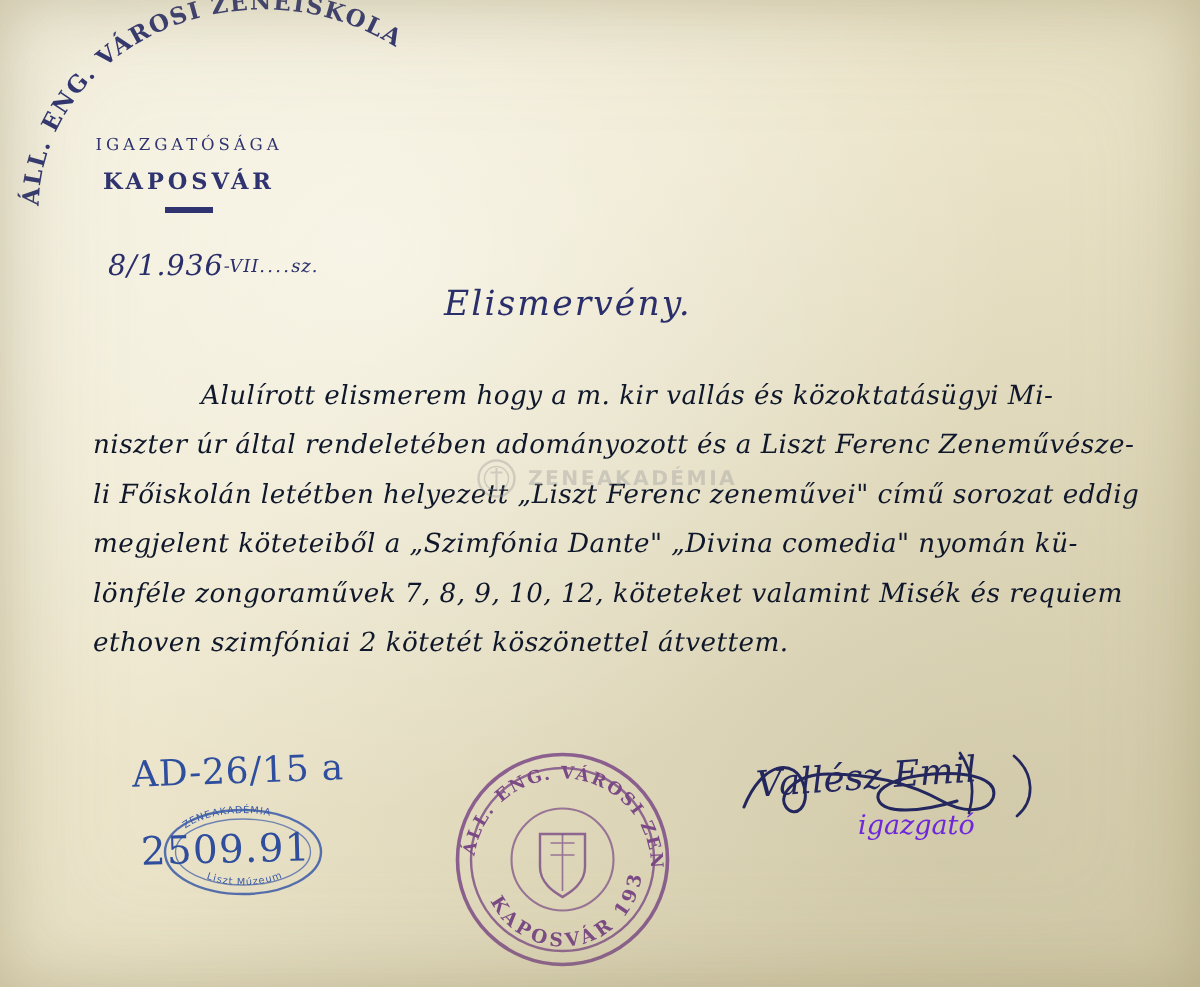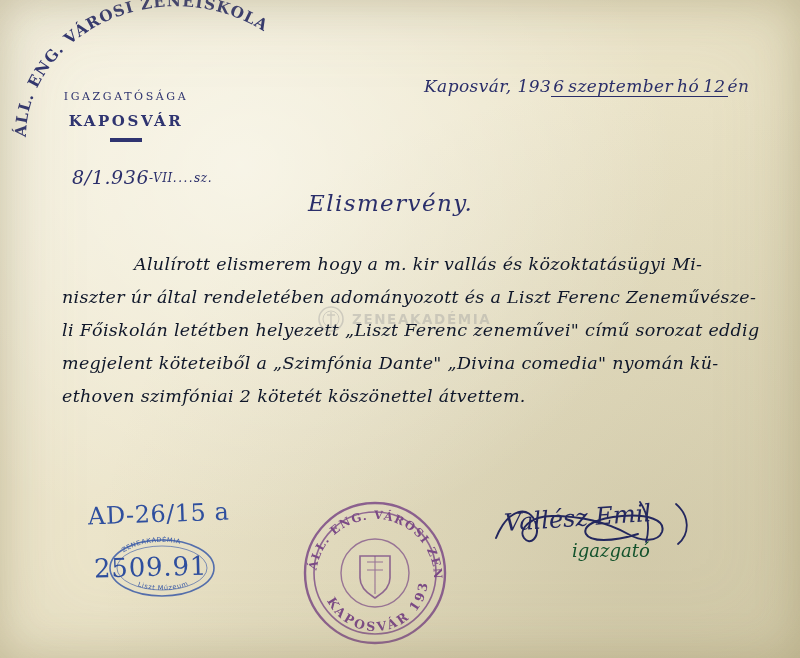--- a/index.html
+++ b/index.html
@@ -94,21 +94,21 @@
   }
   #refno .small {
     font-size: 12px;
     vertical-align: 2px;
   }
   #refno .dots {
     letter-spacing: 1.5px;
   }
   #doc-title {
     position: absolute;
-    left: 308px;
+    left: 296px;
     top: 190px;
     font-size: 23px;
     letter-spacing: 1.4px;
   }
   #body-text {
     position: absolute;
     left: 62px;
     top: 248px;
     width: 680px;
   }
@@ -141,21 +141,21 @@
     font-family: "DejaVu Serif", serif;
     transform: rotate(-4deg);
     white-space: nowrap;
   }
   #sig-role {
     position: absolute;
     left: 74px;
     top: 40px;
     font-size: 18px;
     font-style: italic;
-    color: #14532d;
+    color: #6d28d9;
     font-family: "DejaVu Serif", serif;
     white-space: nowrap;
   }
   #sig-flourish {
     position: absolute;
     left: -8px;
     top: -6px;
     width: 220px;
     height: 70px;
   }
@@ -258,35 +258,33 @@
       </defs>
       <text class="lh-arc">
         <textPath href="#arcpath" startOffset="2%">ÁLL. ENG. VÁROSI ZENEISKOLA</textPath>
       </text>
       <text class="lh-sub" x="108" y="78" text-anchor="middle">IGAZGATÓSÁGA</text>
       <text class="lh-city" x="108" y="104" text-anchor="middle">KAPOSVÁR</text>
       <rect x="92" y="116" width="32" height="4" fill="#2f3470"></rect>
     </svg>
   </div>
 
-  <div id="date-line" class="hw">
-    <span>Kaposvár, 193</span><span class="u">6</span><span class="u">szeptember</span><span class="u">hó</span><span class="u">12</span><span>én</span>
-  </div>
 
   <div id="refno" class="hw">
     <span>8/1.936</span><span class="small">-VII</span><span class="small dots">....</span><span class="small">sz.</span>
   </div>
 
   <div id="doc-title" class="hw">Elismervény.</div>
 
   <div id="body-text">
     <div class="line indent">Alulírott elismerem hogy a m. kir vallás és közoktatásügyi Mi-</div>
     <div class="line">niszter úr által rendeletében adományozott és a Liszt Ferenc Zeneművésze-</div>
     <div class="line">li Főiskolán letétben helyezett „Liszt Ferenc zeneművei" című sorozat eddig</div>
     <div class="line">megjelent köteteiből a „Szimfónia Dante"  „Divina comedia" nyomán kü-</div>
+    <div class="line">lönféle zongoraművek 7, 8, 9, 10, 12, köteteket valamint Misék és requiem</div>
     <div class="line">ethoven szimfóniai 2 kötetét köszönettel átvettem.</div>
   </div>
 
   <div id="watermark">
     <svg class="wm-logo" viewBox="0 0 26 26">
       <circle cx="13" cy="13" r="12" fill="none" stroke="#9a9a9a" stroke-width="1.6"></circle>
       <circle cx="13" cy="13" r="8" fill="none" stroke="#9a9a9a" stroke-width="1"></circle>
       <path d="M13 6 L13 20 M9 9 L17 9" stroke="#9a9a9a" stroke-width="1.4" fill="none"></path>
     </svg>
     <span class="wm-text">ZENEAKADÉMIA</span>

